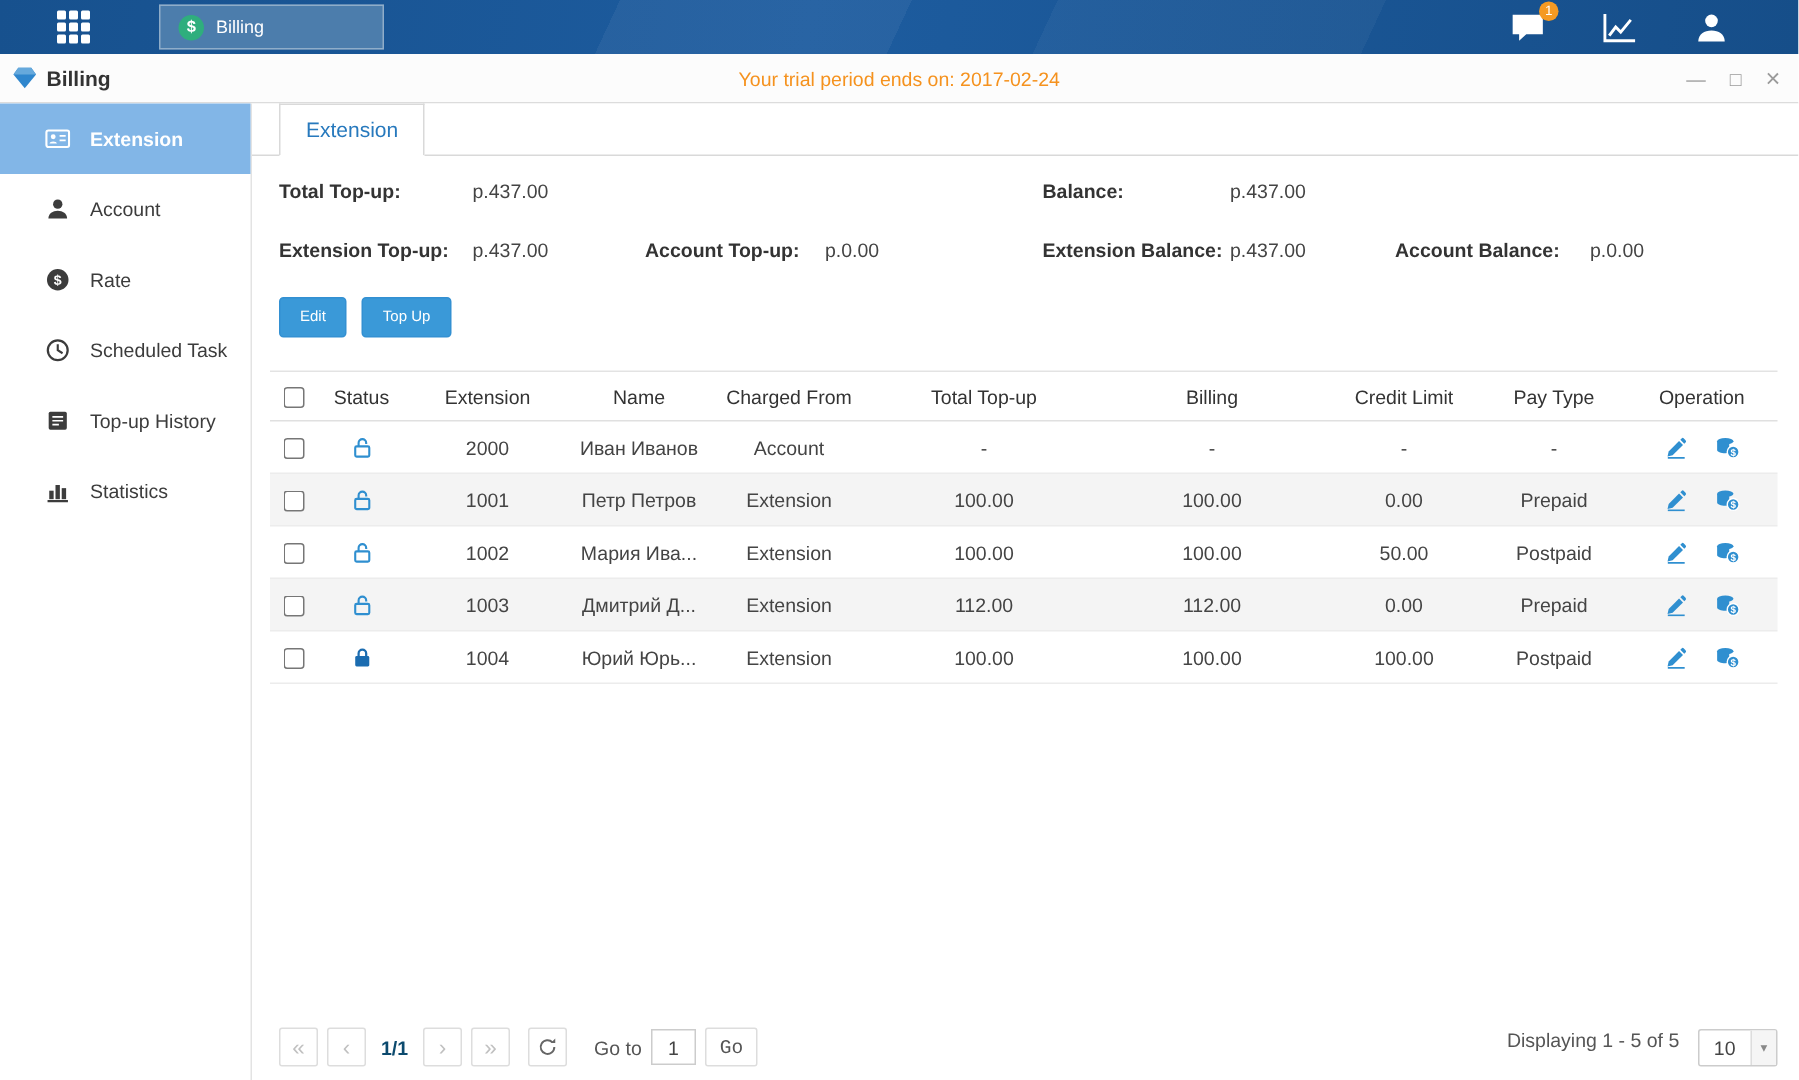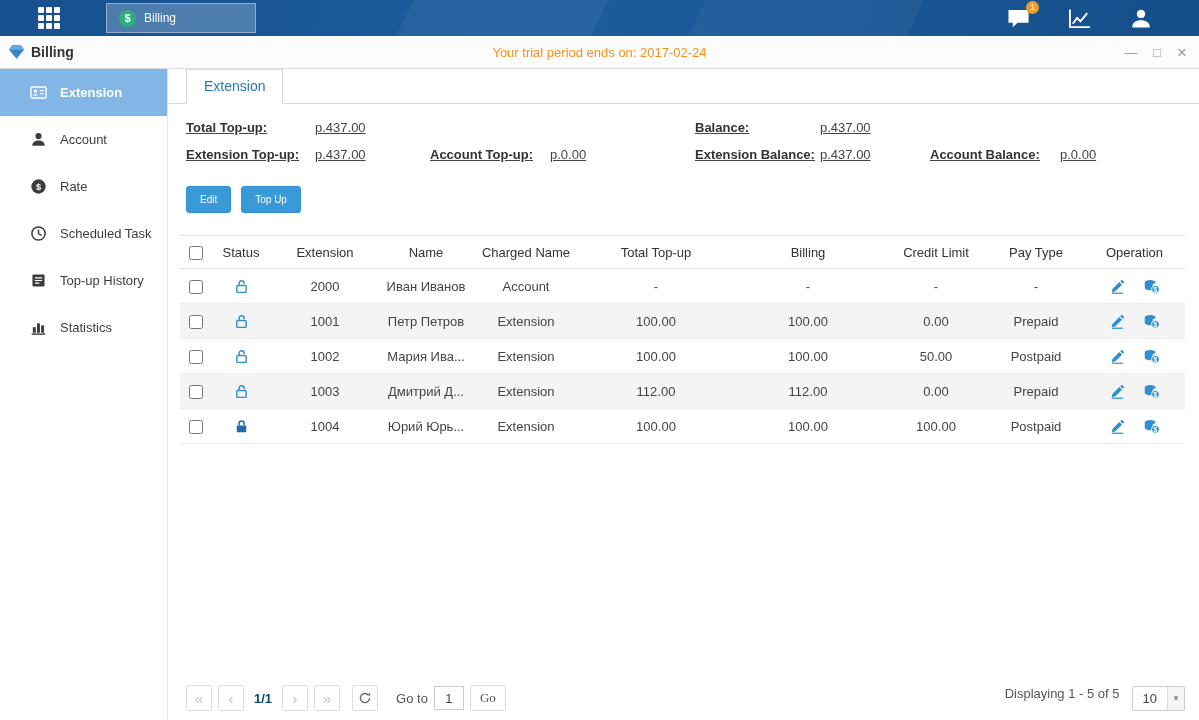--- a/index.html
+++ b/index.html
@@ -38,21 +38,21 @@
   .side-item { height:47px; display:flex; align-items:center; gap:13px; padding-left:30px; color:#3c3c3c; cursor:pointer; }
   .side-item .s-icon { width:17px; height:17px; flex:0 0 17px; color:#3c3c3c; }
   .side-item.active { background:#82b6e7; color:#fff; font-weight:bold; }
   .side-item.active .s-icon { color:#fff; }
 
   
   .main { position:absolute; top:69px; left:168px; right:0; bottom:0; background:#fff; }
   .tabstrip { height:35px; border-bottom:1px solid #d9d9d9; position:relative; }
   .tab { position:absolute; left:18px; top:0; height:35px; line-height:33px; padding:0 17px; background:#fff; border:1px solid #d9d9d9; border-bottom:1px solid #fff; color:#2779bd; font-size:14px; cursor:pointer; z-index:2; }
 
-  .summary { margin:16px 0 0 18px; display:grid; grid-template-columns:129px 115px 120px 145px 125px 110px 130px auto; row-gap:12px; align-items:center;text-decoration:underline; }
+  .summary { margin:16px 0 0 18px; display:grid; grid-template-columns:129px 115px 120px 145px 125px 110px 130px auto; row-gap:24px; align-items:center; }
   .summary .lbl { font-weight:bold; color:#333; }
   .summary .val { color:#444; }
 
   .btn-row { margin:24px 0 0 18px; display:flex; gap:10px; }
   .btn { height:27px; padding:0 13px; background:#3a99d8; border:1px solid #3390d2; color:#fff; font-size:10px; border-radius:3px; cursor:pointer; font-family:inherit; }
 
   .table-wrap { margin:22px 14px 0 12px; }
   table { width:100%; border-collapse:collapse; table-layout:fixed; }
   thead td { height:33px; border-top:1px solid #e3e3e3; border-bottom:1px solid #e0e0e0; color:#333; text-align:center; }
   tbody td { height:35px; border-bottom:1px solid #ececec; text-align:center; color:#444; overflow:hidden; white-space:nowrap; }
@@ -64,21 +64,21 @@
   .ops { display:flex; justify-content:center; gap:18px; align-items:center; }
   .op { cursor:pointer; }
 
   
   .pager { position:absolute; left:18px; right:14px; bottom:8px; height:28px; display:flex; align-items:center; gap:6px; color:#555; }
   .pg-btn { width:26px; height:26px; border:1px solid #ddd; border-radius:2px; background:#fff; display:flex; align-items:center; justify-content:center; color:#c0c0c0; font-size:15px; cursor:pointer; }
   .pg-btn.refresh { color:#666; margin-left:6px; }
   .pg-ind { margin:0 4px; color:#0c4a6e;font-weight:bold; }
   .goto-label { margin-left:12px; }
   .goto-input { width:30px; height:24px; border:1px solid #ccc; text-align:center; font-size:13px; font-family:inherit; color:#444; }
-  .go-btn { height:26px; padding:0 9px; border:1px solid #ddd; border-radius:2px; background:#fff; color:#555; font-size:13px; cursor:pointer; font-family:Liberation Serif, serif; }
+  .go-btn { height:26px; padding:0 9px; border:1px solid #ddd; border-radius:2px; background:#fff; color:#555; font-size:13px; cursor:pointer; font-family:Liberation Mono, monospace; }
   .pager-right { margin-left:auto; display:flex; align-items:flex-start; gap:12px; }
   .size-select { height:25px; border:1px solid #ccc; border-radius:2px; display:flex; align-items:stretch; cursor:pointer; background:#fff; }
   .size-select .val { padding:0 10px; display:flex; align-items:center; color:#444; }
   .size-select .caret { width:17px; border-left:1px solid #ddd; display:flex; align-items:center; justify-content:center; color:#888; font-size:9px; background:#f5f5f5; }
 </style>
 </head>
 <body>
 
 <div class="topbar">
   <div class="apps-grid">
@@ -239,21 +239,21 @@
           <col style="width:104px">
           <col style="width:96px">
           <col style="width:101px">
       </colgroup>
       <thead>
         <tr>
           <td><input type="checkbox" style=""></td>
           <td>Status</td>
           <td>Extension</td>
           <td>Name</td>
-          <td>Charged Name</td>
+          <td>Charged From</td>
           <td>Total Top-up</td>
           <td>Billing</td>
           <td>Credit Limit</td>
           <td>Pay Type</td>
           <td>Operation</td>
         </tr>
       </thead>
       <tbody id="table-body">
           <tr class="unlocked">
     <td><input type="checkbox" style=""></td>

